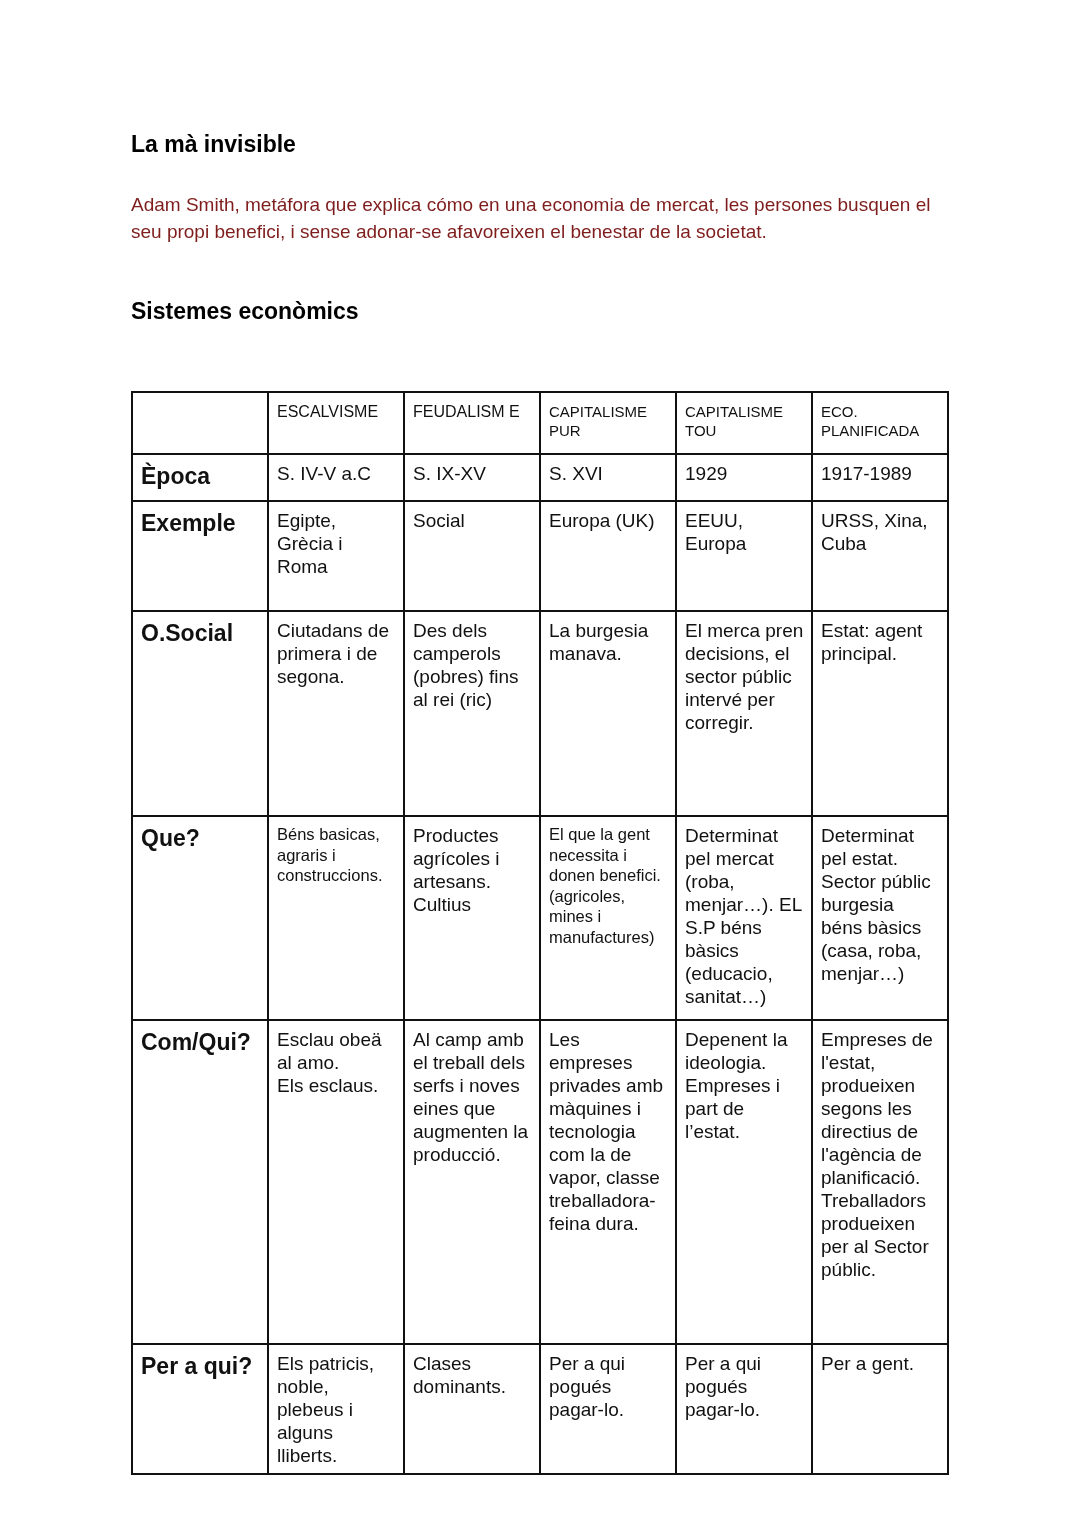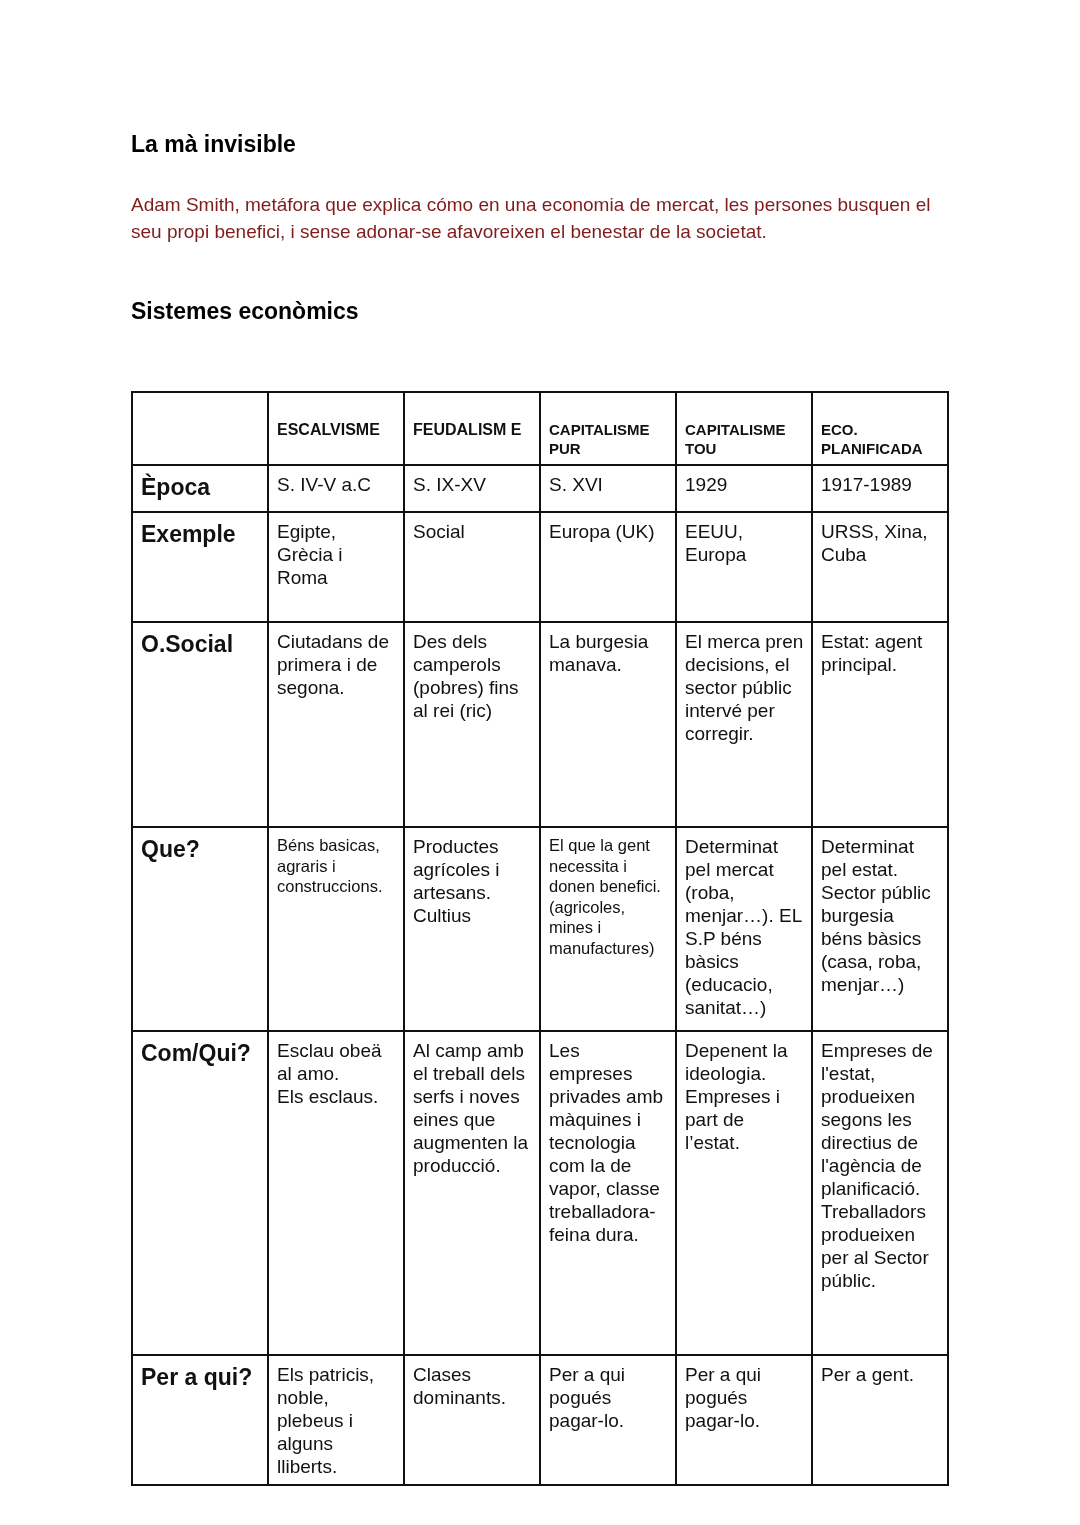--- a/index.html
+++ b/index.html
@@ -26,21 +26,21 @@
   }
   table.grid td, table.grid th {
     border: 2px solid #111;
     vertical-align: top;
     text-align: left;
     padding: 7px 7px 6px 8px;
     font-size: 19px; line-height: 23px; font-weight: normal;
     color: #111;
   }
   table.grid th.colhead {
-    font-size: 16px; font-weight: bold; line-height: 20px; padding-top: 27px;
+    font-size: 16px; font-weight: normal; line-height: 20px; padding-top: 9px;
   }
   table.grid th.colhead.small { font-size: 15px; line-height: 19px; }
   table.grid th.rowhead {
     font-size: 23px; font-weight: bold; line-height: 28px; 
   }
   td.small { font-size: 16.5px !important; line-height: 20.5px !important; }
 </style>
 </head>
 <body>
 

